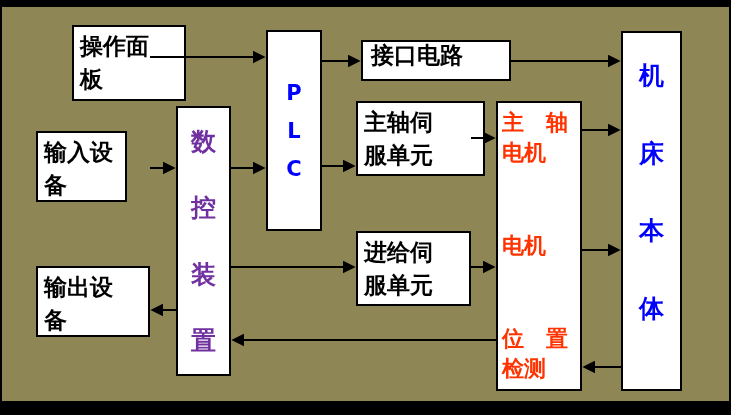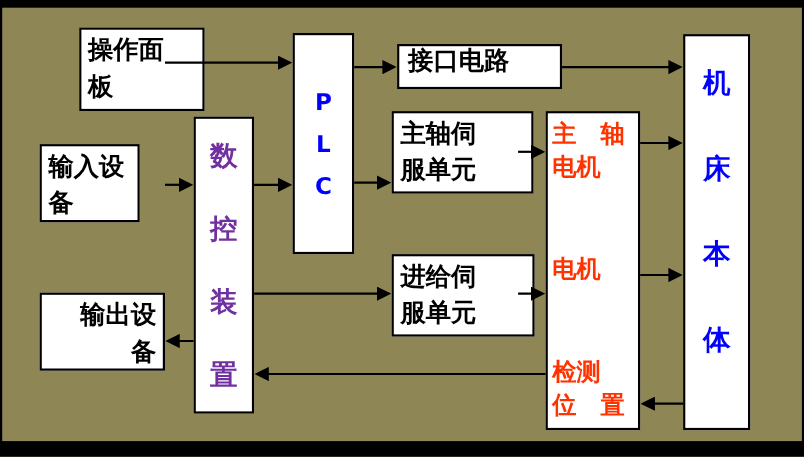--- a/index.html
+++ b/index.html
@@ -12,26 +12,26 @@
   .box{
     position:absolute;background:#ffffff;border:2px solid #000;
     box-sizing:border-box;font-weight:bold;color:#000;z-index:1;
   }
   .hbox{font-size:23px;line-height:33px;padding:3px 6px;}
   .hbox .ln{white-space:pre;}
   .vbox{display:flex;flex-direction:column;align-items:center;}
   .vbox span{display:block;}
   #box-op-panel {left:36px;top:25px;width:114px;height:76px;margin-left:36px;}
   #box-input    {left:36px;top:131px;width:91px;height:71px;}
-  #box-output   {left:36px;top:266px;width:114px;height:71px;text-align:right;}
+  #box-output   {left:36px;top:266px;width:114px;height:71px;}
   #box-cnc      {left:176px;top:106px;width:55px;height:270px;justify-content:space-around;font-size:25px;}
   #box-plc      {left:266px;top:30px;width:56px;height:201px;justify-content:center;gap:14px;font-size:21px;}
   #box-interface{left:361px;top:40px;width:150px;height:41px;display:flex;align-items:center;padding:0 0 11px 8px;font-size:23px;}
   #box-spindle  {left:356px;top:101px;width:129px;height:75px;}
-  #box-feed     {left:356px;top:231px;width:130px;height:75px;}
+  #box-feed     {left:356px;top:231px;width:115px;height:75px;}
   #box-motors   {left:496px;top:101px;width:86px;height:290px;display:flex;flex-direction:column;justify-content:space-between;padding:5px 4px;font-size:22px;line-height:30px;}
   #box-motors .ln{white-space:pre;}
   #box-body     {left:621px;top:31px;width:61px;height:360px;justify-content:space-between;padding:26px 0 64px;font-size:25px;}
   #arrows{position:absolute;left:0;top:0;z-index:2;pointer-events:none;}
 </style>
 </head>
 <body>
 
 <div id="frame">
   <div id="canvas"></div>
@@ -80,22 +80,22 @@
 
   <div class="box" id="box-motors" style="color: rgb(255, 51, 0);">
     <div>
       <div class="ln">主　轴</div>
       <div class="ln">电机</div>
     </div>
     <div>
       <div class="ln">电机</div>
     </div>
     <div>
+      <div class="ln">位　置</div>
       <div class="ln">检测</div>
-      <div class="ln">位　置</div>
     </div>
   </div>
 
   <div class="box vbox" id="box-body" style="color: rgb(0, 0, 255);">
     <span>机</span>
     <span>床</span>
     <span>本</span>
     <span>体</span>
   </div>
 

